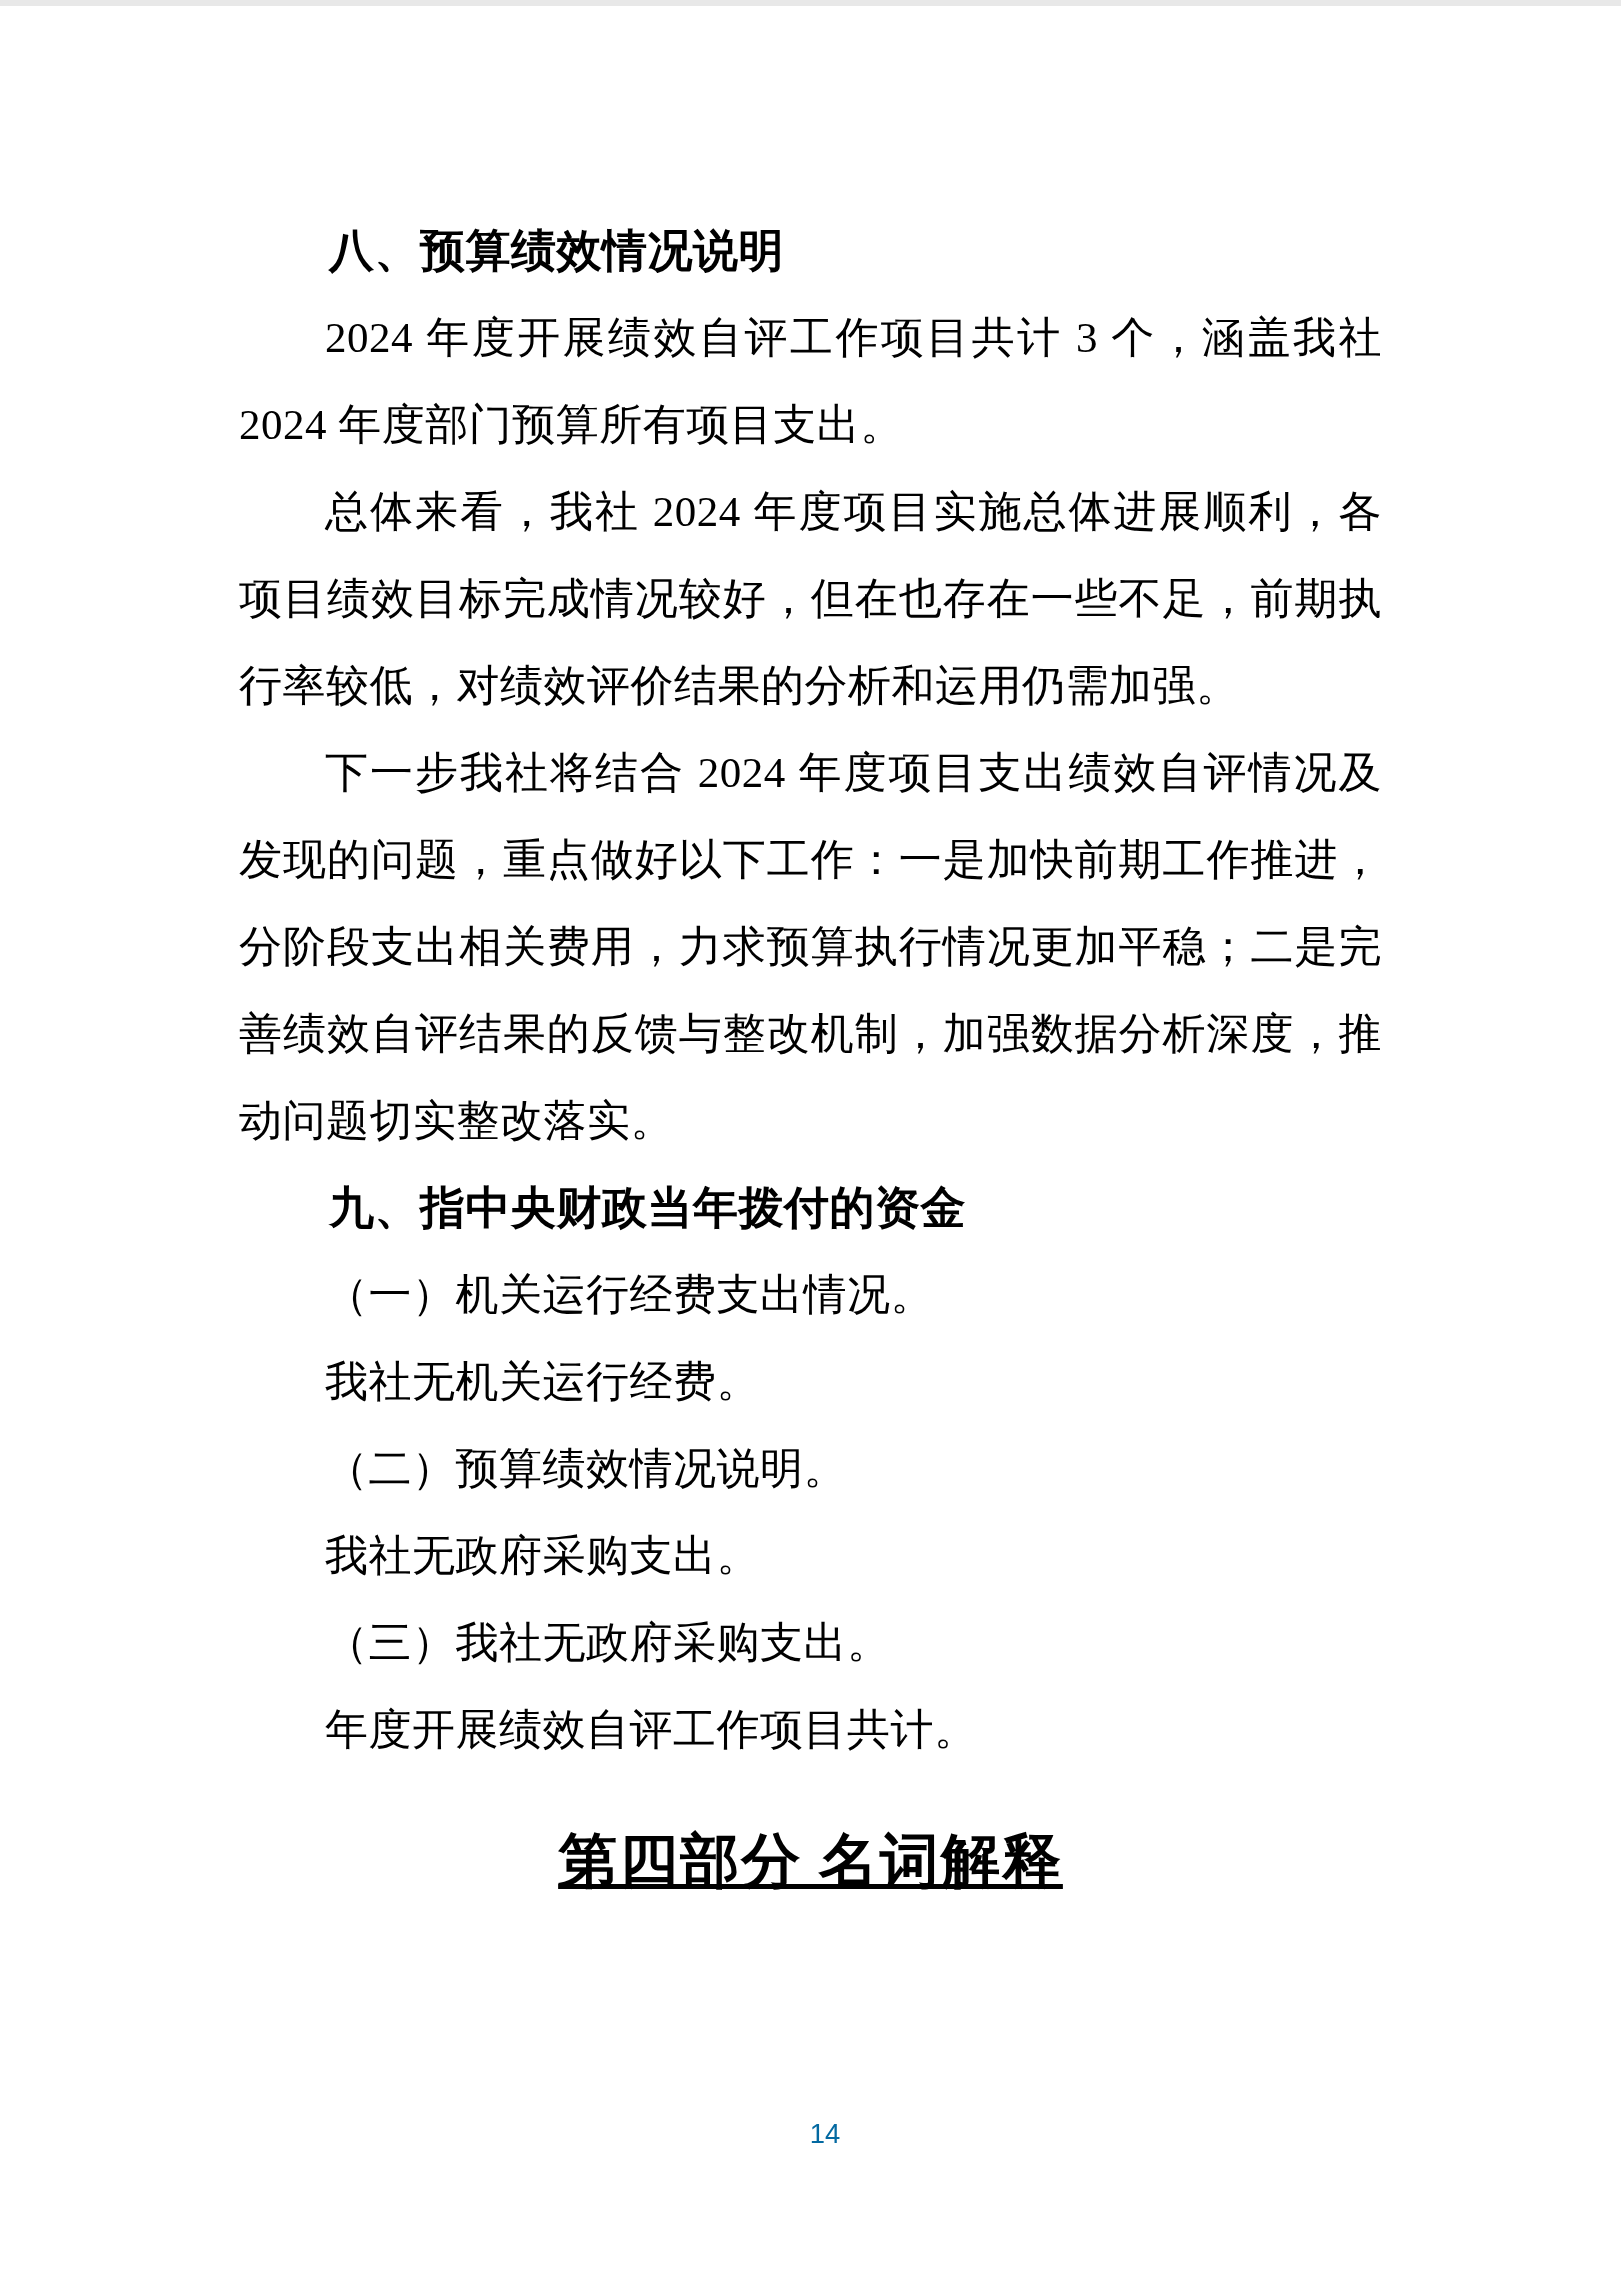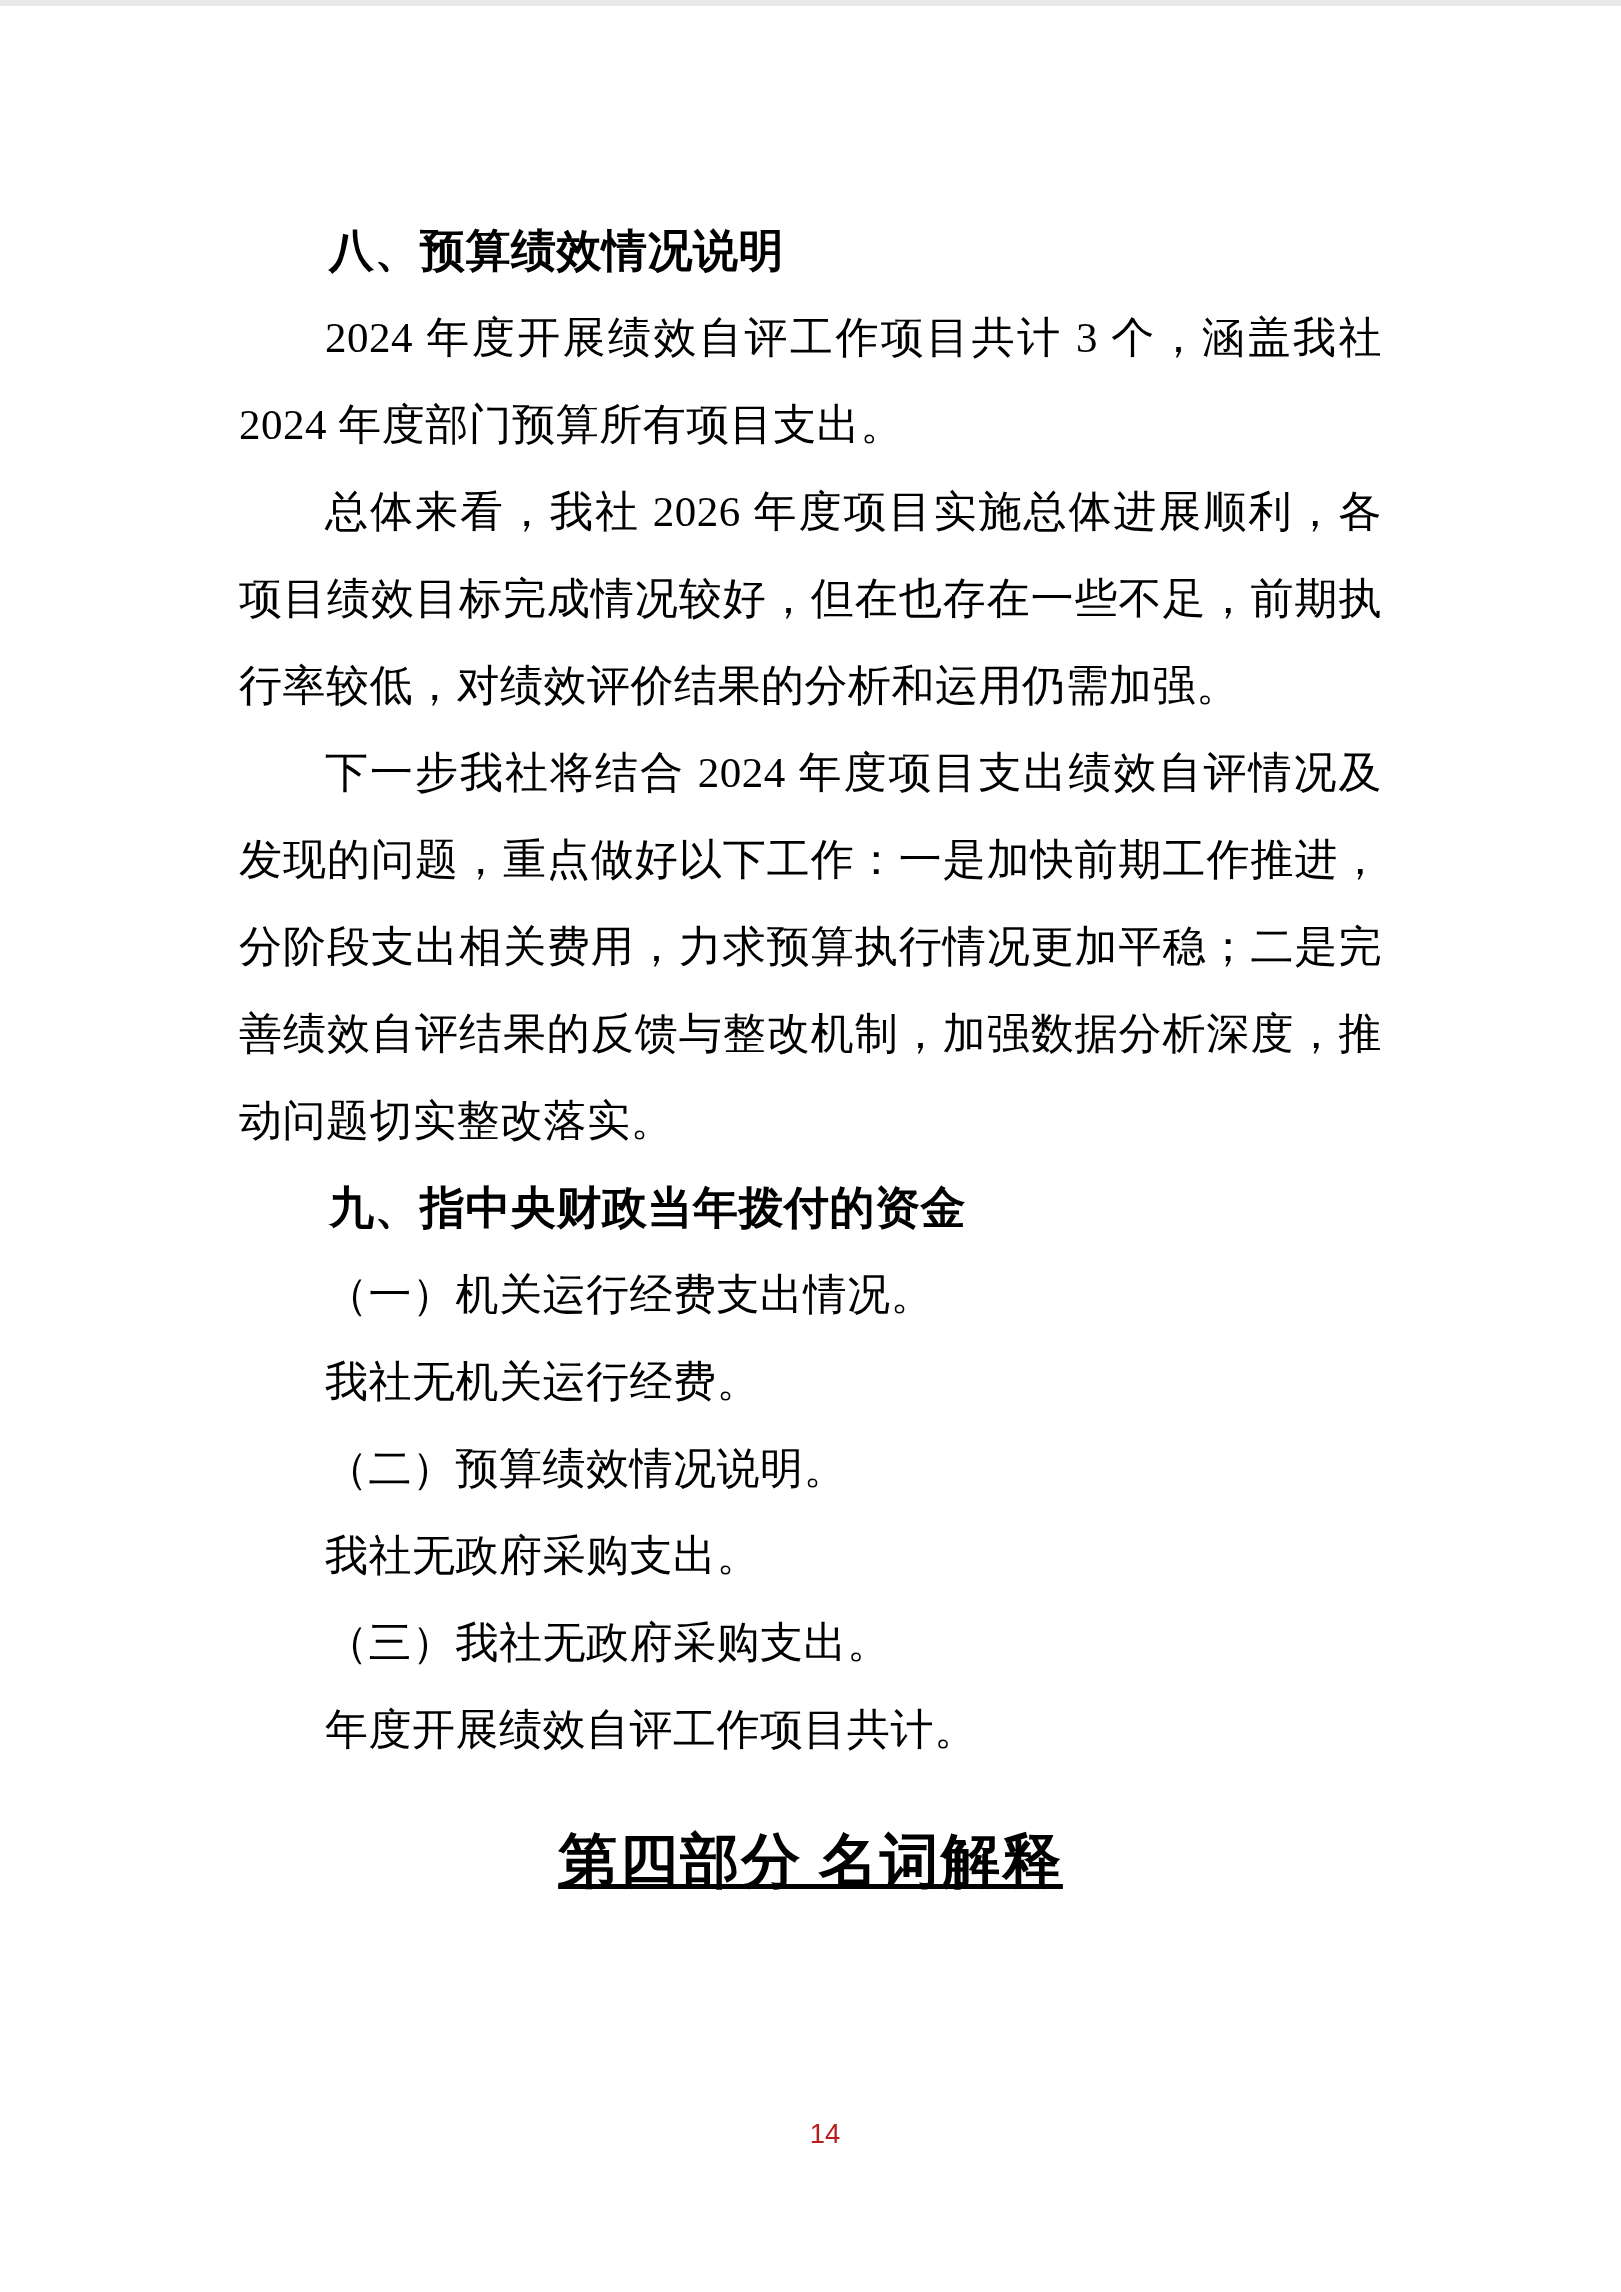--- a/index.html
+++ b/index.html
@@ -44,34 +44,34 @@
     text-decoration: underline;
   }
   .page-number {
     position: absolute;
     left: 0;
     right: 0;
     bottom: 149px;
     text-align: center;
     font-family: "Liberation Sans", sans-serif;
     font-size: 27.4px;
-    color: #b91c1c;
+    color: #0369a1;
     padding-left: 29px;
   }
 </style>
 </head>
 <body>
 
 <main class="page">
 
   <h2 class="sec-heading">八、预算绩效情况说明</h2>
 
   <p class="body-text">2024 年度开展绩效自评工作项目共计 3 个，涵盖我社 2024 年度部门预算所有项目支出。</p>
 
-  <p class="body-text">总体来看，我社 2026 年度项目实施总体进展顺利，各项目绩效目标完成情况较好，但在也存在一些不足，前期执行率较低，对绩效评价结果的分析和运用仍需加强。</p>
+  <p class="body-text">总体来看，我社 2024 年度项目实施总体进展顺利，各项目绩效目标完成情况较好，但在也存在一些不足，前期执行率较低，对绩效评价结果的分析和运用仍需加强。</p>
 
   <p class="body-text">下一步我社将结合 2024 年度项目支出绩效自评情况及发现的问题，重点做好以下工作：一是加快前期工作推进，分阶段支出相关费用，力求预算执行情况更加平稳；二是完善绩效自评结果的反馈与整改机制，加强数据分析深度，推动问题切实整改落实。</p>
 
   <h2 class="sec-heading">九、指中央财政当年拨付的资金</h2>
 
   <p class="body-text">（一）机关运行经费支出情况。</p>
 
   <p class="body-text">我社无机关运行经费。</p>
 
   <p class="body-text">（二）预算绩效情况说明。</p>

